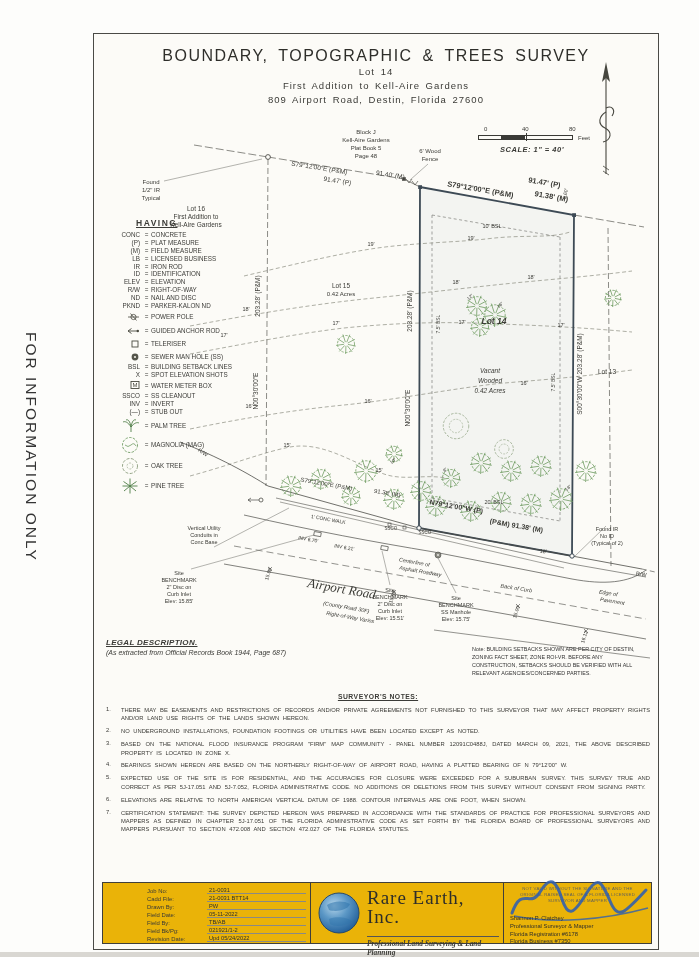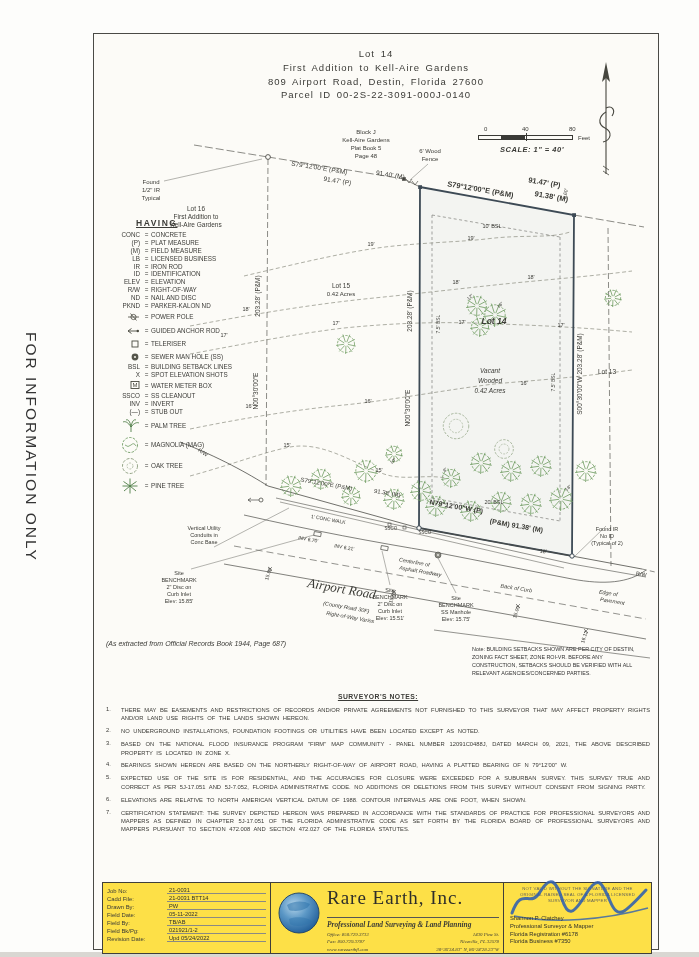--- a/index.html
+++ b/index.html
@@ -44,21 +44,21 @@
   .legal .body { font-size:7.2px; font-style:italic; margin-top:3px; line-height:1.5; text-align:justify; }
 
   .setnote { left:378px; top:611px; width:172px; font-size:5.4px; line-height:1.5; color:#333; }
 
   .notes { left:12px; top:659px; width:544px; }
   .notes h3 { text-align:center; font-size:6.8px; font-weight:bold; text-decoration:underline; letter-spacing:0.5px; margin-bottom:6px;}
   .note-item { display:flex; margin-bottom:4.5px; }
   .note-num { width:15px; flex:none; font-size:5.8px; }
   .note-txt { flex:1; font-size:5.8px; line-height:1.45; text-align:justify; word-spacing:2px; }
 
-  .tb { left:8px; top:848px; width:550px; height:72px; border:1.3px solid #3f3f3b; display:flex; background:#fde047; }
+  .tb { left:8px; top:848px; width:550px; height:62px; border:1.3px solid #3f3f3b; display:flex; background:#eab308;padding-left:40px; }
   .tb-left { width:168px; flex:none; border-right:1.1px solid #3f3f3b; padding:3px 4px 2px 4px; }
   .tb-row { display:flex; align-items:flex-end; height:8px; }
   .tb-label { width:60px; flex:none; font-size:5.9px; color:#3a3a36; }
   .tb-value { flex:1; font-size:5.7px; border-bottom:0.6px solid #8a8a84; color:#30302c; padding-left:2px; }
   .tb-center { flex:1; position:relative; padding:5px 4px 2px 56px; }
   .globe { position:absolute; left:6px; top:8px; width:44px; height:44px; }
   .co-name { font-family:"Liberation Serif", serif; font-size:19px; color:#2e2e2a; letter-spacing:1px; line-height:1; }
   .co-tag { font-family:"Liberation Serif", serif; font-style:italic; font-weight:bold; font-size:7.4px; margin-top:10px; border-top:0.8px solid #555; padding-top:1.5px; }
   .co-cols { display:flex; justify-content:space-between; margin-top:2px; font-family:"Liberation Serif", serif; font-style:italic; font-size:4.9px; line-height:1.6; color:#3a3a36; }
   .co-col2 { text-align:right; }
@@ -528,24 +528,24 @@
           <text x="513" y="511" font-size="5.5" text-anchor="middle" fill="#3b3b36" font-family="&quot;Liberation Sans&quot;, sans-serif">(Typical of 2)</text>
           <text x="377" y="264" font-size="4.5" text-anchor="middle" fill="#3b3b36" transform="rotate(-40 377 264)" font-family="&quot;Liberation Sans&quot;, sans-serif">12"</text>
           <text x="407" y="272" font-size="4.5" text-anchor="middle" fill="#3b3b36" transform="rotate(-40 407 272)" font-family="&quot;Liberation Sans&quot;, sans-serif">16"</text>
           <text x="300" y="428" font-size="4.5" text-anchor="middle" fill="#3b3b36" transform="rotate(-40 300 428)" font-family="&quot;Liberation Sans&quot;, sans-serif">10"</text>
           <text x="352" y="437" font-size="4.5" text-anchor="middle" fill="#3b3b36" transform="rotate(-40 352 437)" font-family="&quot;Liberation Sans&quot;, sans-serif">8"</text>
           <text x="475" y="455" font-size="4.5" text-anchor="middle" fill="#3b3b36" transform="rotate(-40 475 455)" font-family="&quot;Liberation Sans&quot;, sans-serif">18"</text>
         </g>
     </svg>
 
     <div class="overlay titletop">
+      <div class="t-main">BOUNDARY, TOPOGRAPHIC &amp; TREES SURVEY</div>
       <div class="t-sub">Lot 14</div>
       <div class="t-sub">First Addition to Kell-Aire Gardens</div>
       <div class="t-sub">809 Airport Road, Destin, Florida 27600</div>
-      <div class="t-sub">Parcel ID 00-2S-22-3091-000J-0140</div>
     </div>
 
     <div class="overlay scalebar">
       <div class="sb-nums">
         <span style="left:6px">0</span>
         <span style="left:44px">40</span>
         <span style="left:91px">80</span>
       </div>
       <div class="sb-bar">
         <div class="sb-fill"></div>
@@ -724,20 +724,21 @@
                 </g>
               </svg>
             </span>
             <span class="l-eq">=</span>
             <span class="l-desc">PINE TREE</span>
           </div>
         </div>
     </div>
 
     <div class="overlay legal">
+      <h3>LEGAL DESCRIPTION.</h3>
       <div class="src">(As extracted from Official Records Book 1944, Page 687)</div>
     </div>
 
     <div class="overlay setnote">Note: BUILDING SETBACKS SHOWN ARE PER CITY OF DESTIN, ZONING FACT SHEET, ZONE ROI-VR. BEFORE ANY CONSTRUCTION, SETBACKS SHOULD BE VERIFIED WITH ALL RELEVANT AGENCIES/CONCERNED PARTIES.</div>
 
     <div class="overlay notes">
       <h3>SURVEYOR'S NOTES:</h3>
       <div id="notes-list">
           <div class="note-item">
             <div class="note-num">1.</div>

